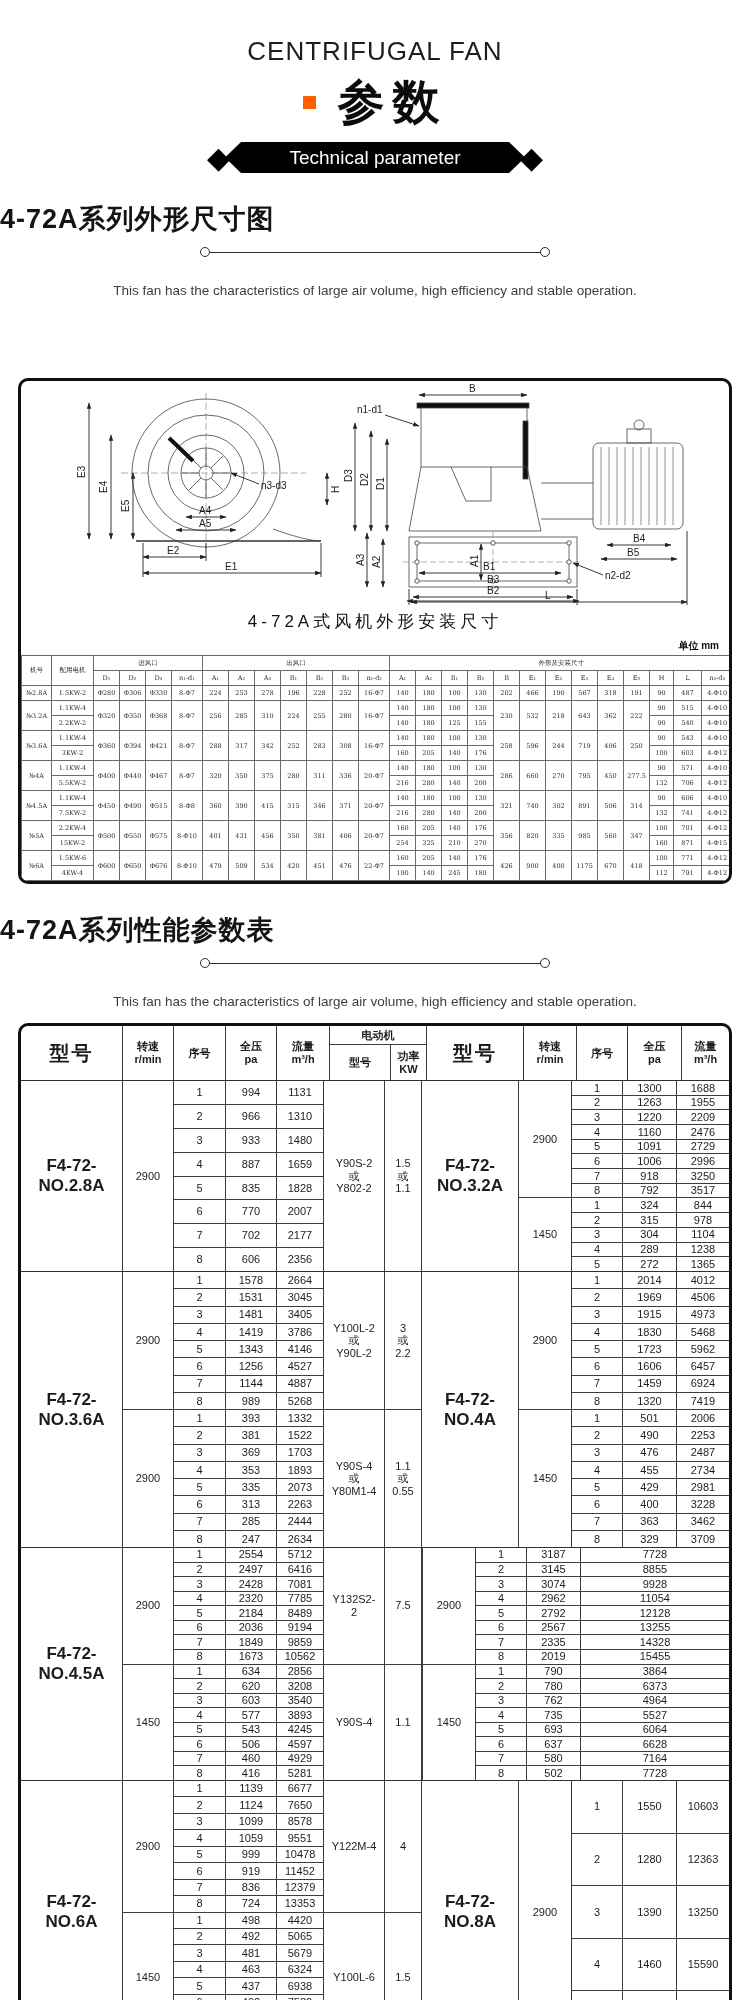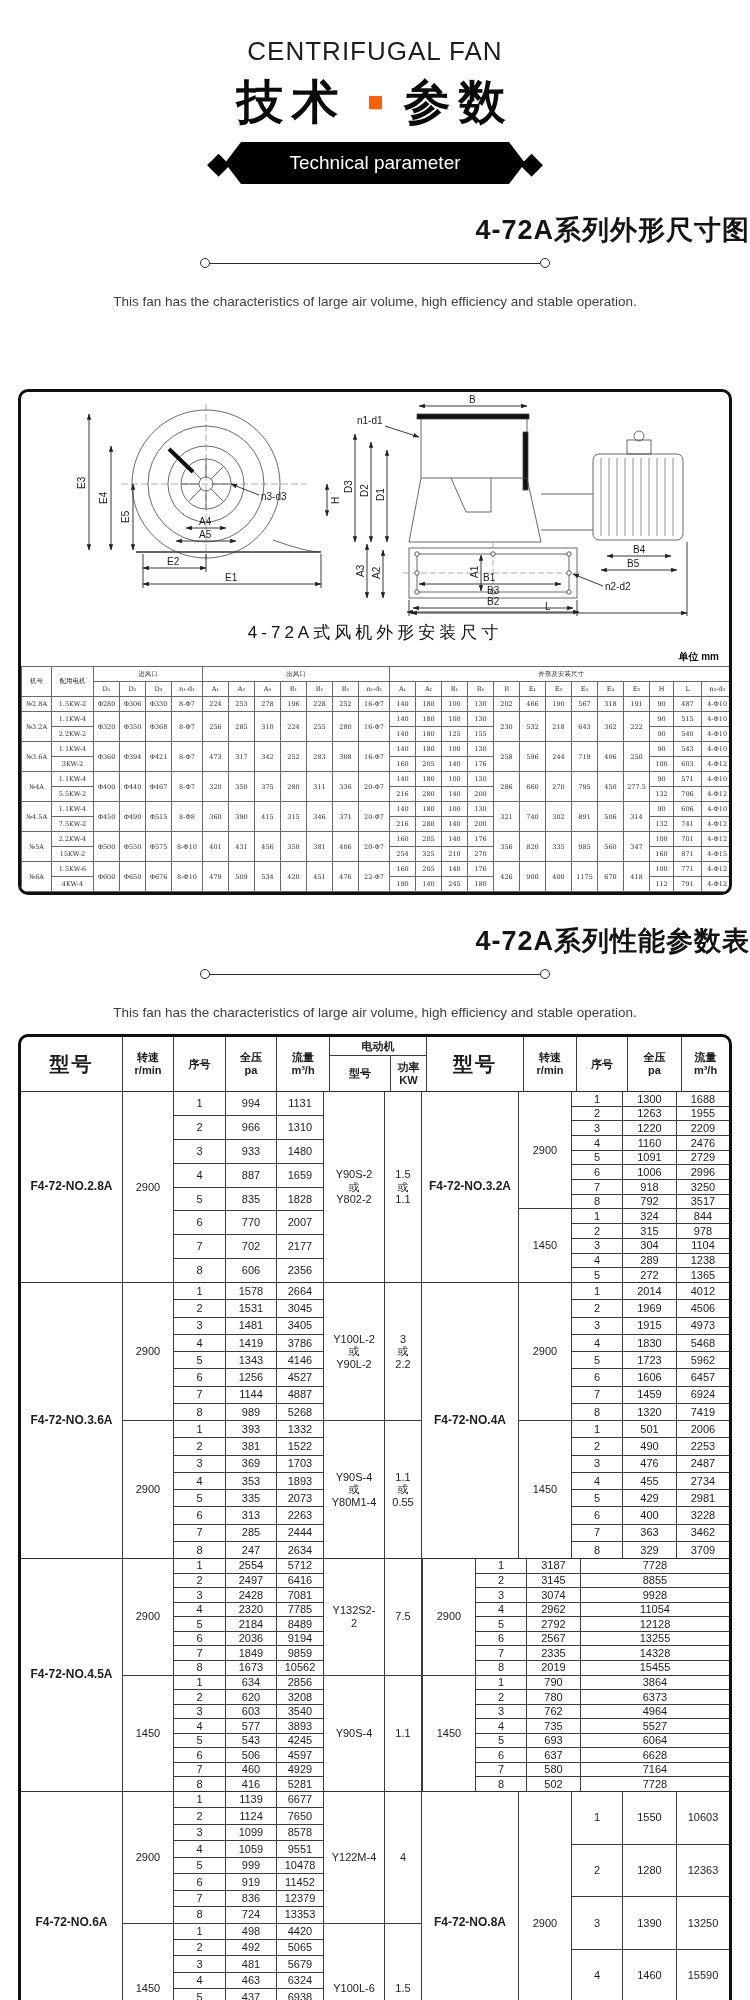--- a/index.html
+++ b/index.html
@@ -2,22 +2,22 @@
 <html><head>
 <meta charset="utf-8">
 <style>
   html,body{margin:0;padding:0}
   body{width:750px;background:#fff;font-family:"Liberation Sans",sans-serif;color:#222}
   .eyebrow{margin-top:36px;text-align:center;font-size:26px;letter-spacing:1px;color:#1d1d1d;font-weight:400}
   .main-title{display:flex;justify-content:center;align-items:center;gap:22px;margin-top:4px;font-size:47px;font-weight:900;letter-spacing:8px;color:#0b0b0b}
   .dot{width:13px;height:13px;background:#ff5f00;flex:0 0 auto}
   .ribbon{display:flex;justify-content:center;align-items:center;margin-top:8px}
   .ribbon .dia{font-size:30px;line-height:30px;color:#000;margin:0 -5px}
-  .ribbon .bar{width:300px;height:42px;background:#000;color:#fff;display:flex;align-items:center;justify-content:center;font-size:19px;clip-path:polygon(0 50%,16px 0,calc(100% - 16px) 0,100% 50%,calc(100% - 16px) 100%,16px 100%)}
-  .sec-title{margin-top:28px;text-align:right;font-size:27px;font-weight:700;letter-spacing:1px;color:#141414}
+  .ribbon .bar{width:300px;height:31px;background:#000;color:#fff;display:flex;align-items:center;justify-content:center;font-size:19px;clip-path:polygon(0 50%,16px 0,calc(100% - 16px) 0,100% 50%,calc(100% - 16px) 100%,16px 100%)}
+  .sec-title{margin-top:28px;text-align:left;font-size:27px;font-weight:700;letter-spacing:1px;color:#141414}
   .divider{display:flex;align-items:center;justify-content:center;margin-top:10px}
   .divider .line{width:330px;border-top:1.5px solid #2b2b2b;height:0}
   .divider .ring{width:8px;height:8px;border:1.5px solid #2b2b2b;border-radius:50%;flex:0 0 auto}
   .desc{margin-top:26px;text-align:center;font-size:13.5px;color:#3d3d3d}
   .box{margin:80px 18px 0;border:3px solid #101010;border-radius:10px;overflow:hidden;background:#fff}
   svg text{font-family:"Liberation Sans",sans-serif;font-size:10px;fill:#1c1c1c}
   .dcap{text-align:center;font-size:17px;font-weight:400;letter-spacing:4px;color:#101010;margin-top:0}
   .unit{text-align:right;font-size:10px;font-weight:700;margin:6px 10px 2px;color:#111}
   table.dim{width:100%;border-collapse:collapse;table-layout:fixed;font-family:"DejaVu Serif",serif;font-size:6.5px;color:#2e2e2e}
   .dim th,.dim td{border:1px solid #6a6a6a;text-align:center;padding:0;height:14px;white-space:nowrap;overflow:hidden;font-weight:400}
@@ -32,35 +32,34 @@
   .w-rmodel{width:96px}.w-rspeed{width:52px}.w-ridx{width:50px}.w-rpa{width:53px}
   .motor-head{width:96px;display:flex;flex-direction:column}
   .motor-top{height:18px;border-bottom:1px solid #3c3c3c}
   .motor-bot{flex:1;display:flex}
   .motor-bot .m1{width:60px}.motor-bot .m2{flex:1}
   .phead-r{display:flex;flex:1;border-left:1px solid #3c3c3c}
   .pblock{display:flex}
   .pblock + .pblock{border-top:1.5px solid #303030}
   .phalf-l{display:flex;width:400px}
   .phalf-r{display:flex;flex:1;border-left:1px solid #3c3c3c}
-  .pmodel{font-weight:700;font-size:12px}
+  .pmodel{font-weight:700;font-size:17px}
   .pgroups{display:flex;flex-direction:column;flex:1}
   .pgroup{display:flex;min-height:0}
   .pgroup + .pgroup{border-top:1px solid #3c3c3c}
   .prows{display:flex;flex-direction:column;flex:1}
   .prow{display:flex;flex:1;min-height:0}
   .prow + .prow{border-top:1px solid #3c3c3c}
 </style>
 </head>
 <body>
 
 <div class="eyebrow">CENTRIFUGAL FAN</div>
 
 <div class="main-title">
-  <span>技术</span>
   <span class="dot"></span>
   <span>参数</span>
 </div>
 
 <div class="ribbon">
   <span class="dia">◆</span>
   <span class="bar">Technical parameter</span>
   <span class="dia">◆</span>
 </div>
 
@@ -342,21 +341,21 @@
           <td>540</td>
           <td>4-Φ10</td>
         </tr>
         <tr>
           <td rowspan="2">№3.6A</td>
           <td>1.1KW-4</td>
           <td rowspan="2">Φ360</td>
           <td rowspan="2">Φ394</td>
           <td rowspan="2">Φ421</td>
           <td rowspan="2">8-Φ7</td>
-          <td rowspan="2">473</td>
+          <td rowspan="2">288</td>
           <td rowspan="2">317</td>
           <td rowspan="2">342</td>
           <td rowspan="2">252</td>
           <td rowspan="2">283</td>
           <td rowspan="2">308</td>
           <td rowspan="2">16-Φ7</td>
           <td>140</td>
           <td>180</td>
           <td>100</td>
           <td>130</td>

